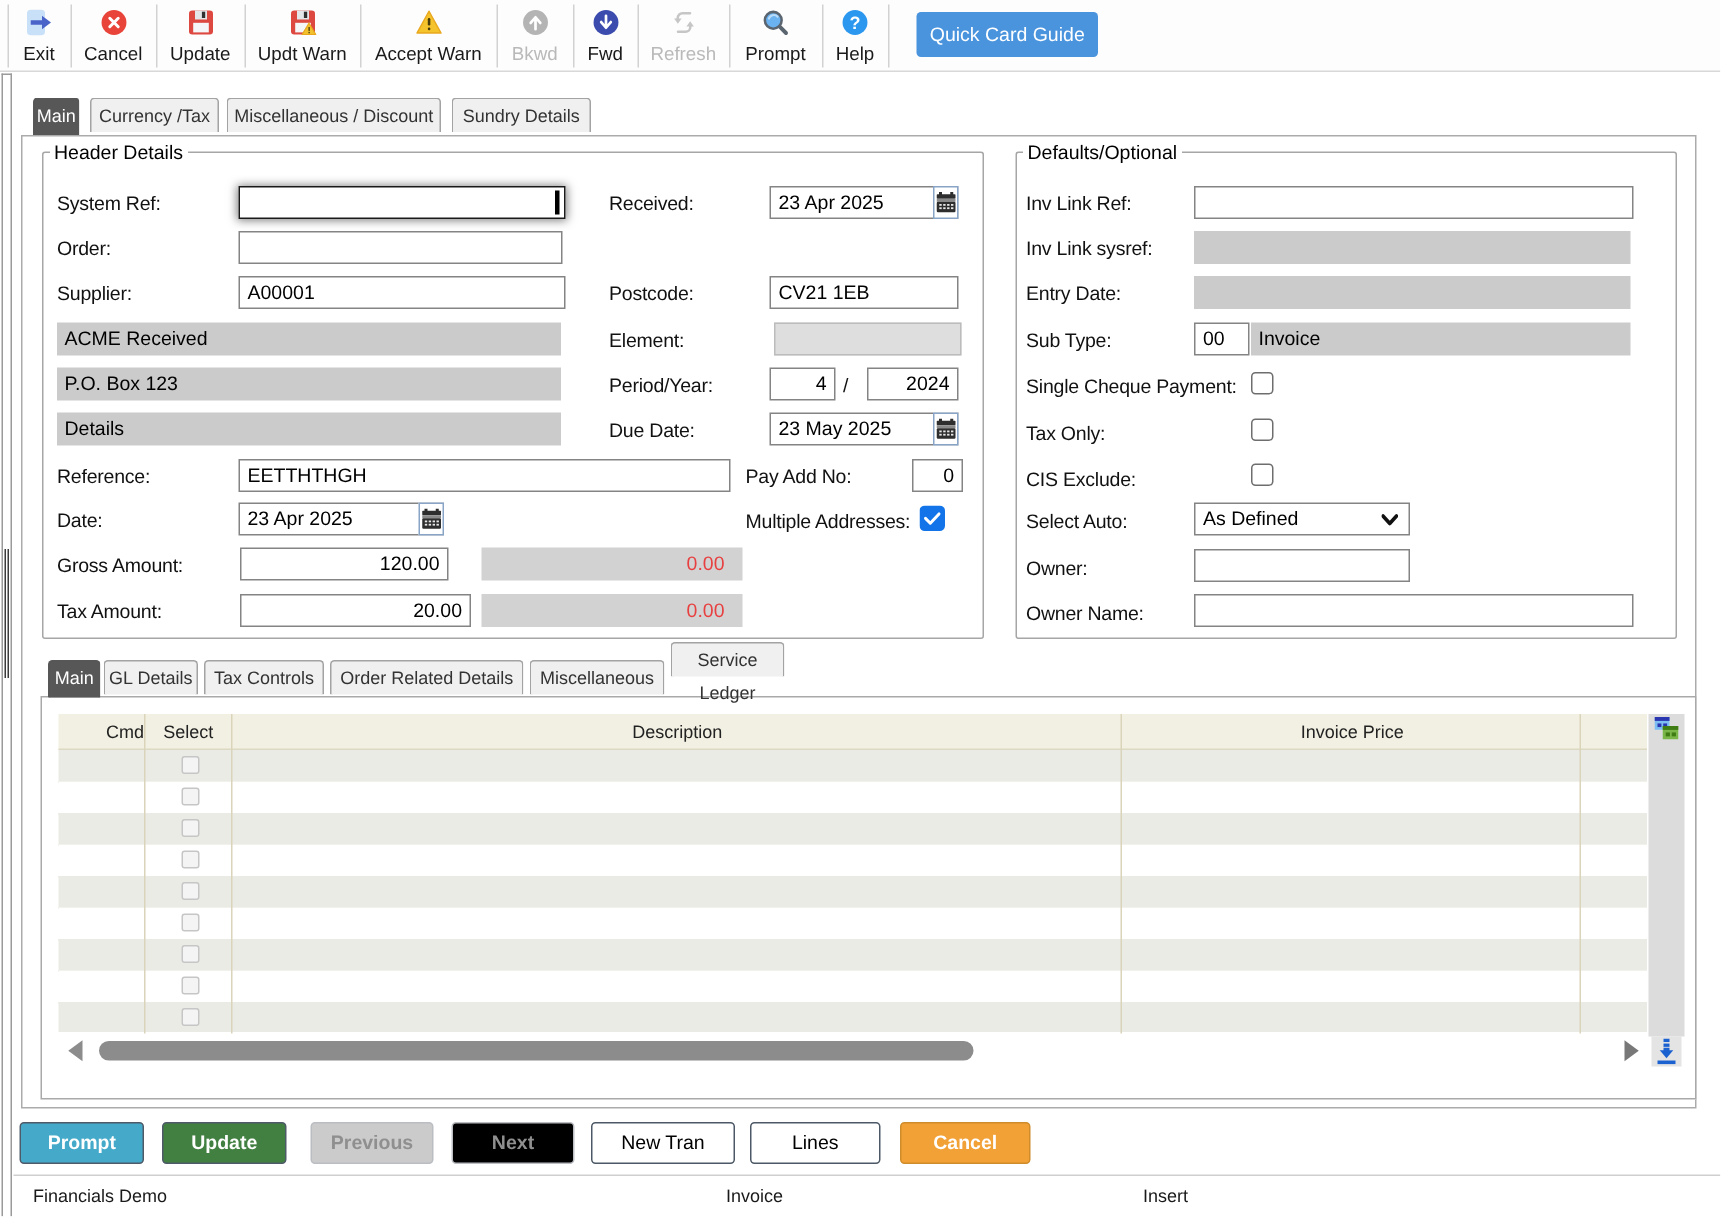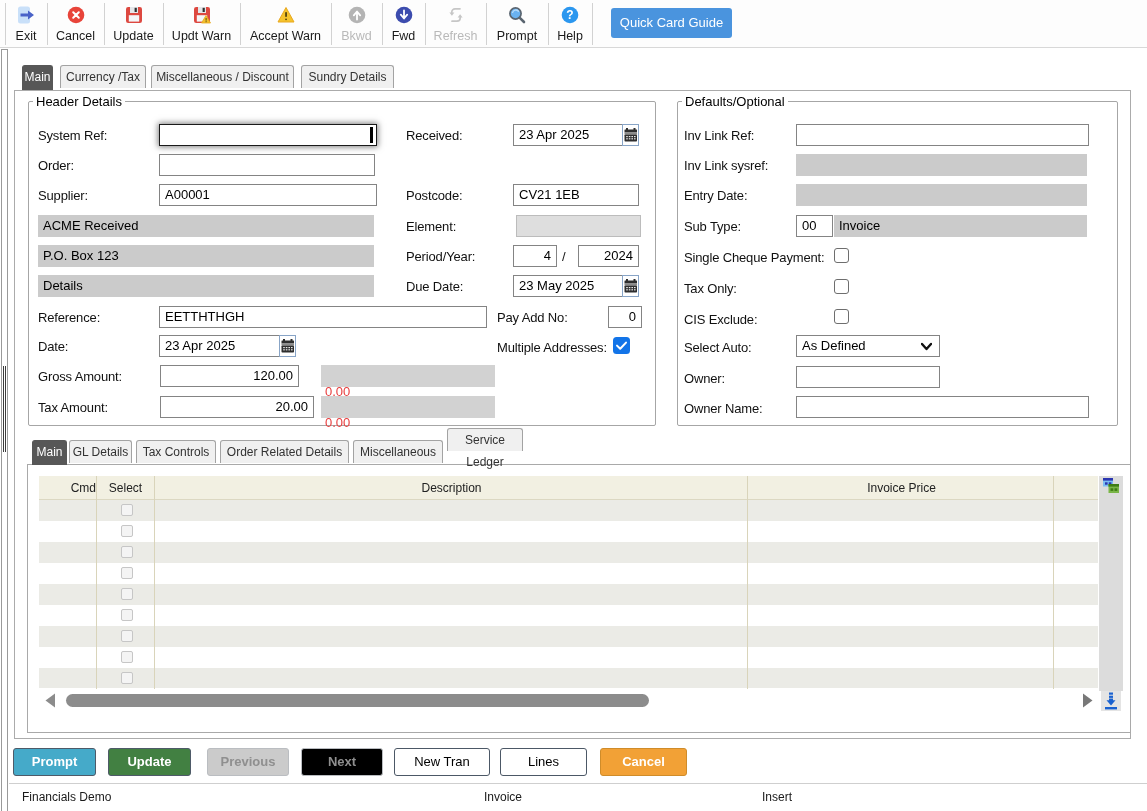--- a/index.html
+++ b/index.html
@@ -21,21 +21,21 @@
 .tab { position:absolute; height:23px; background:#f0f0f0; border:1px solid #a3a3a3; border-bottom:none; border-radius:3px 3px 0 0; font-size:12px; color:#333; text-align:center; line-height:22px; }
 .tab.active { background:#575757; color:#fff; border-color:#575757; height:25px; z-index:5; }
 
 #panel { position:absolute; left:14px; top:90px; width:1117px; height:649px; border:1px solid #ababab; background:#fff; }
 fieldset { position:absolute; border:1px solid #a6a6a6; border-radius:2px; }
 fieldset legend { font-size:13px; color:#000; margin-left:4px; padding:0 3px; }
 .lbl { position:absolute; font-size:13px; color:#111; white-space:nowrap; letter-spacing:-0.15px; }
 .inp { position:absolute; border:1px solid #848484; background:#fff; font-size:13px; color:#000; padding:0 5px; line-height:20px; white-space:nowrap; }
 .inp.r { text-align:right; }
 .ro { position:absolute; background:#cbcbcb; font-size:13px; color:#000; padding:0 5px; line-height:22px; white-space:nowrap; }
-.grayamt { position:absolute; background:#d2d2d2; font-size:13px; color:#e84040; padding:16px 12px 0 4px; line-height:22px; }
+.grayamt { position:absolute; background:#d2d2d2; font-size:13px; color:#e84040; text-align:right; padding:0 12px 0 4px; line-height:22px; }
 .calbtn { position:absolute; right:-1px; top:-1px; width:17px; height:22px; border:1px solid #88a4c6; background:#fff; }
 .cb { position:absolute; width:15px; height:15px; background:#fff; border:1.2px solid #6e6e6e; border-radius:3px; }
 
 #gridbox { position:absolute; left:27px; top:464px; width:1104px; height:269px; border:1px solid #a9a9a9; background:#fff; }
 .gcol { position:absolute; width:1px; background:#d9d4ba; }
 .grow { position:absolute; left:11px; width:1059px; height:22px; border-bottom:1px solid #dedbcc; }
 .gcb { position:absolute; left:82px; top:4px; width:12px; height:12px; background:#f4f4f4; border:1px solid #c6c6c6; border-radius:2px; }
 .ghdr { position:absolute; font-size:12px; color:#222; }
 
 .bbtn { position:absolute; top:748px; height:28px; border-radius:3px; font-size:13px; font-weight:bold; text-align:center; line-height:25px; color:#fff; }

